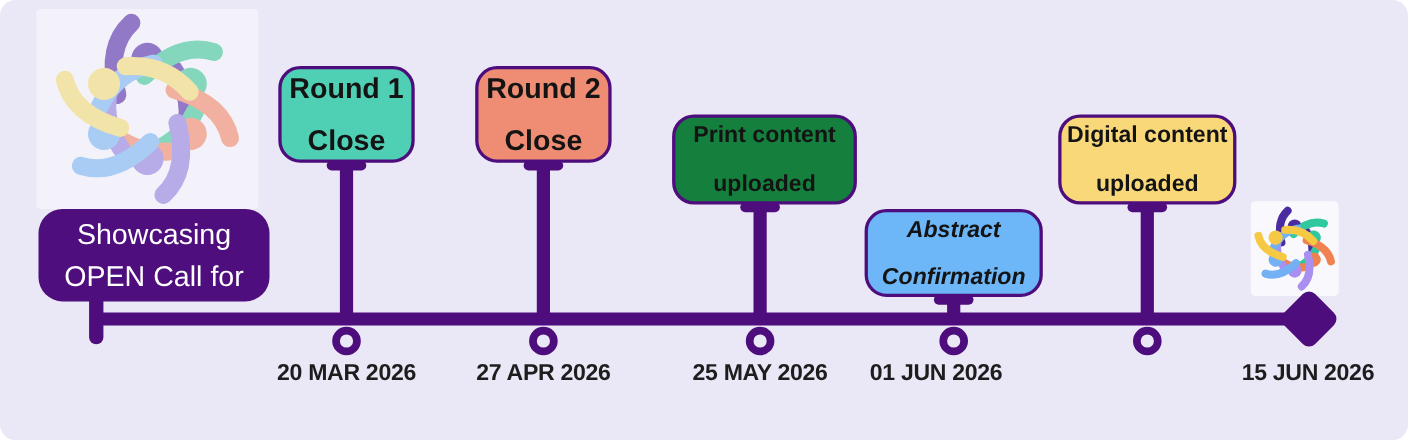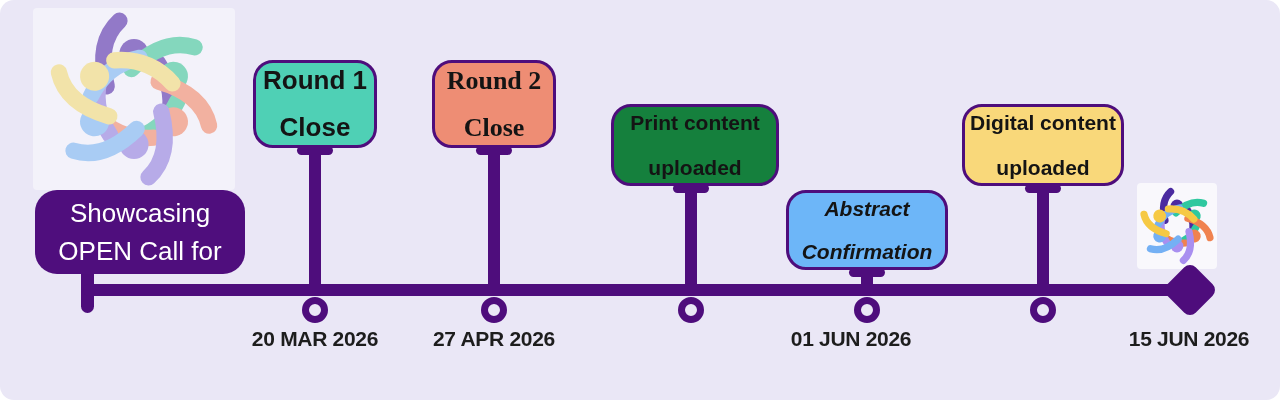--- a/index.html
+++ b/index.html
@@ -121,21 +121,21 @@
   <div class="stem" style="left:309px; top:150px; height:140px;"></div>
   <div class="ring" style="left:302px;"></div>
   <div class="event-box box-lg" style="left: 253px; top: 60px; width: 124px; height: 88px; background: rgb(79, 208, 181);">
     <span>Round 1</span>
     <span>Close</span>
   </div>
 
   <div class="nub" style="left:476px; top:146px;"></div>
   <div class="stem" style="left:488px; top:150px; height:140px;"></div>
   <div class="ring" style="left:481px;"></div>
-  <div class="event-box box-lg" style="left: 432px; top: 60px; width: 124px; height: 88px; background: rgb(238, 141, 116); font-family: Liberation Serif, serif;">
+  <div class="event-box box-lg" style="left: 432px; top: 60px; width: 124px; height: 88px; background: rgb(238, 141, 116);">
     <span>Round 2</span>
     <span>Close</span>
   </div>
 
   <div class="nub" style="left:673px; top:184px;"></div>
   <div class="stem" style="left:685px; top:188px; height:102px;"></div>
   <div class="ring" style="left:678px;"></div>
   <div class="event-box box-md" style="left: 611px; top: 104px; width: 168px; height: 82px; background: #15803d;">
     <span>Print content</span>
     <span>uploaded</span>
@@ -152,16 +152,17 @@
   <div class="nub" style="left:1025px; top:184px;"></div>
   <div class="stem" style="left:1037px; top:188px; height:102px;"></div>
   <div class="ring" style="left:1030px;"></div>
   <div class="event-box box-md" style="left: 962px; top: 104px; width: 162px; height: 82px; background: rgb(249, 216, 122);">
     <span>Digital content</span>
     <span>uploaded</span>
   </div>
 
   <div class="date" style="left:230px;">20 MAR 2026</div>
   <div class="date" style="left:409px;">27 APR 2026</div>
+  <div class="date" style="left:606px;">25 MAY 2026</div>
   <div class="date" style="left:766px;text-align:center;">01 JUN 2026</div>
   <div class="date" style="left:1104px;">15 JUN 2026</div>
 
 </div>
 
 </body></html>

